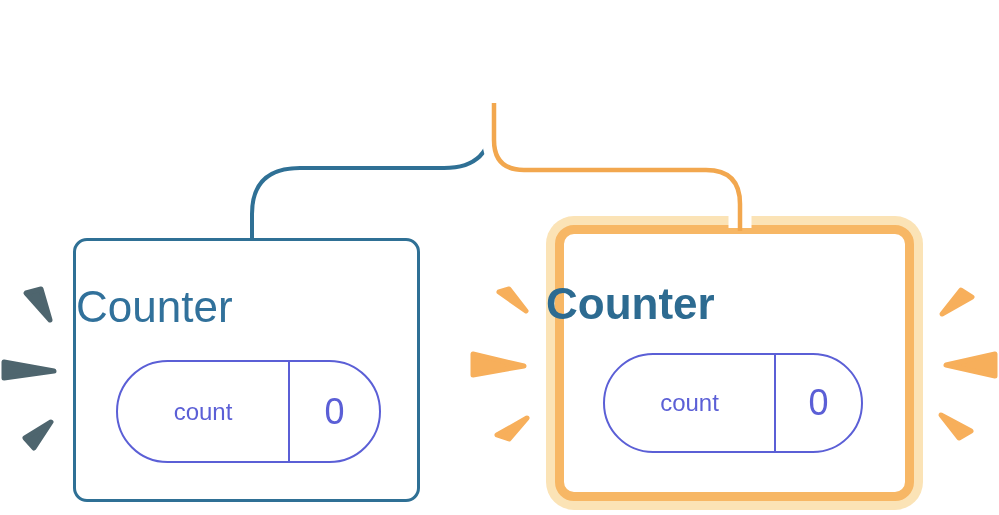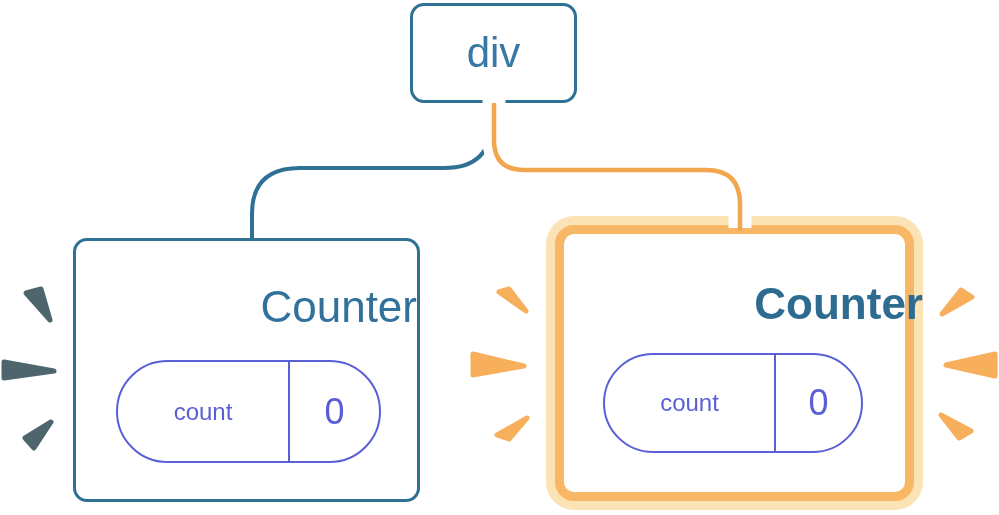--- a/index.html
+++ b/index.html
@@ -15,21 +15,21 @@
     position:absolute;box-sizing:border-box;background:#fff;
     border:3px solid #2F7095;border-radius:14px;z-index:1;
   }
   .div-node{
     left:410px;top:3px;width:167px;height:100px;
     display:flex;align-items:center;justify-content:center;
     color:#3878A4;font-size:42px;font-weight:400;
   }
   .counter-left{left:73px;top:238px;width:347px;height:264px;}
   .counter-title{
-    position:absolute;left:0;right:0;top:40px;text-align:right;
+    position:absolute;left:0;right:0;top:40px;text-align:left;
     font-size:44px;font-weight:500;color:#31719B;line-height:52px;
   }
   .counter-outer{
     position:absolute;left:546px;top:216px;width:377px;height:294px;
     box-sizing:border-box;background:#FBE3B6;border-radius:28px;padding:9px;z-index:1;
   }
   .counter-inner{
     box-sizing:border-box;width:100%;height:100%;background:#fff;
     border:9px solid #F7B765;border-radius:19px;
   }
@@ -51,23 +51,20 @@
 </style>
 </head>
 <body>
 
 <div class="canvas">
 
   <svg class="layer z0" viewBox="0 0 999 515">
     <path d="M492,100 L492,120 Q492,168 444,168 L300,168 Q252,168 252,214 L252,240" fill="none" stroke="#2F7095" stroke-width="4"></path>
   </svg>
 
-  <div class="node div-node">
-    <span>div</span>
-  </div>
 
   <div class="node counter-left">
     <div class="counter-title">Counter</div>
     <div class="pill pill-left">
       <div class="cell key">count</div>
       <div class="cell val">0</div>
     </div>
   </div>
 
   <div class="counter-outer">

